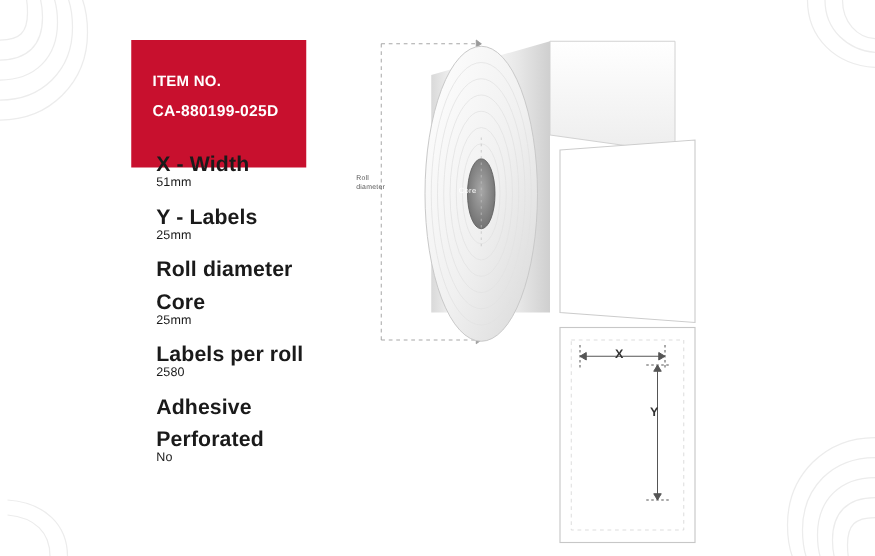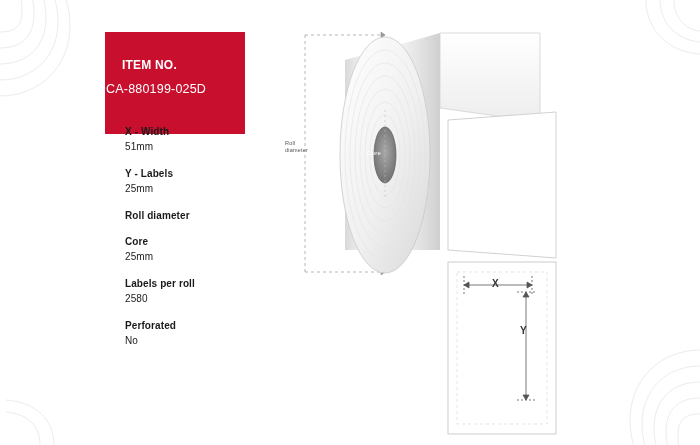--- a/index.html
+++ b/index.html
@@ -39,40 +39,40 @@
   .item-box .item-label {
     position: absolute;
     left: 17px;
     top: 26px;
     font-size: 12px;
     font-weight: bold;
     letter-spacing: 0.2px;
   }
   .item-box .item-value {
     position: absolute;
-    left: 1px;
+    left: 17px;
     top: 50px;
     font-size: 12.5px;
-    font-weight: normal;
+    font-weight: bold;
     letter-spacing: 0.2px;
   }
   
   .specs {
     position: absolute;
     left: 105px;
     top: 124px;
     width: 180px;
     color: #1a1a1a;
   }
   .spec {
     margin-bottom: 11px;
   }
   .spec .k {
     display: block;
-    font-size: 10px;
+    font-size: 17px;
     font-weight: bold;
     line-height: 15px;
     letter-spacing: 0.1px;
     padding-left: 20px;
   }
   .spec .v {
     display: block;
     font-size: 10px;
     font-weight: normal;
     line-height: 16px;
@@ -161,20 +161,21 @@
       <span class="k">Core</span>
       <span class="v">25mm</span>
     </div>
     <div class="spec">
     </div>
     <div class="spec">
       <span class="k">Labels per roll</span>
       <span class="v">2580</span>
     </div>
     <div class="spec">
+      <span class="k">Adhesive</span>
     </div>
     <div class="spec">
       <span class="k">Perforated</span>
       <span class="v">No</span>
     </div>
   </div>
 
   <svg width="700" height="445" viewBox="0 0 700 445" style="position:absolute;left:0;top:0;">
     <defs>
       <linearGradient id="rollSide" x1="0" y1="0" x2="1" y2="0">

